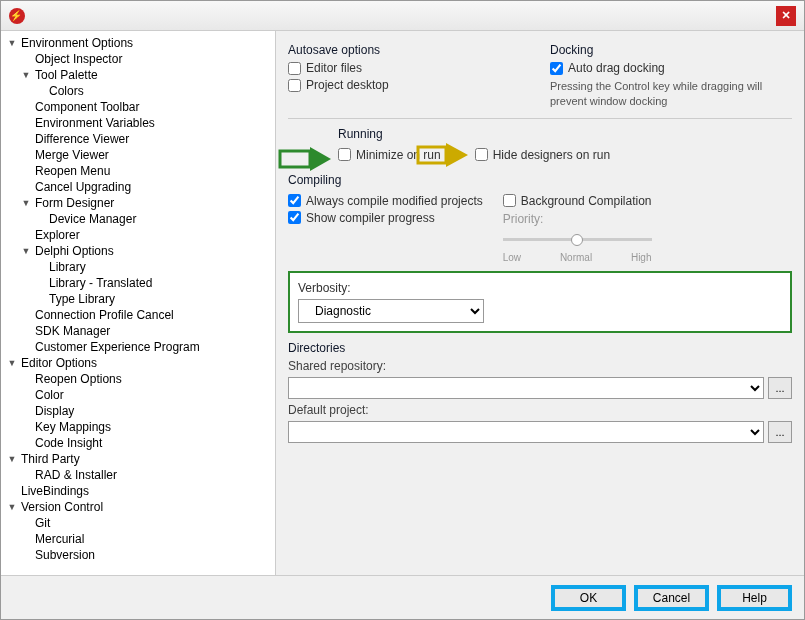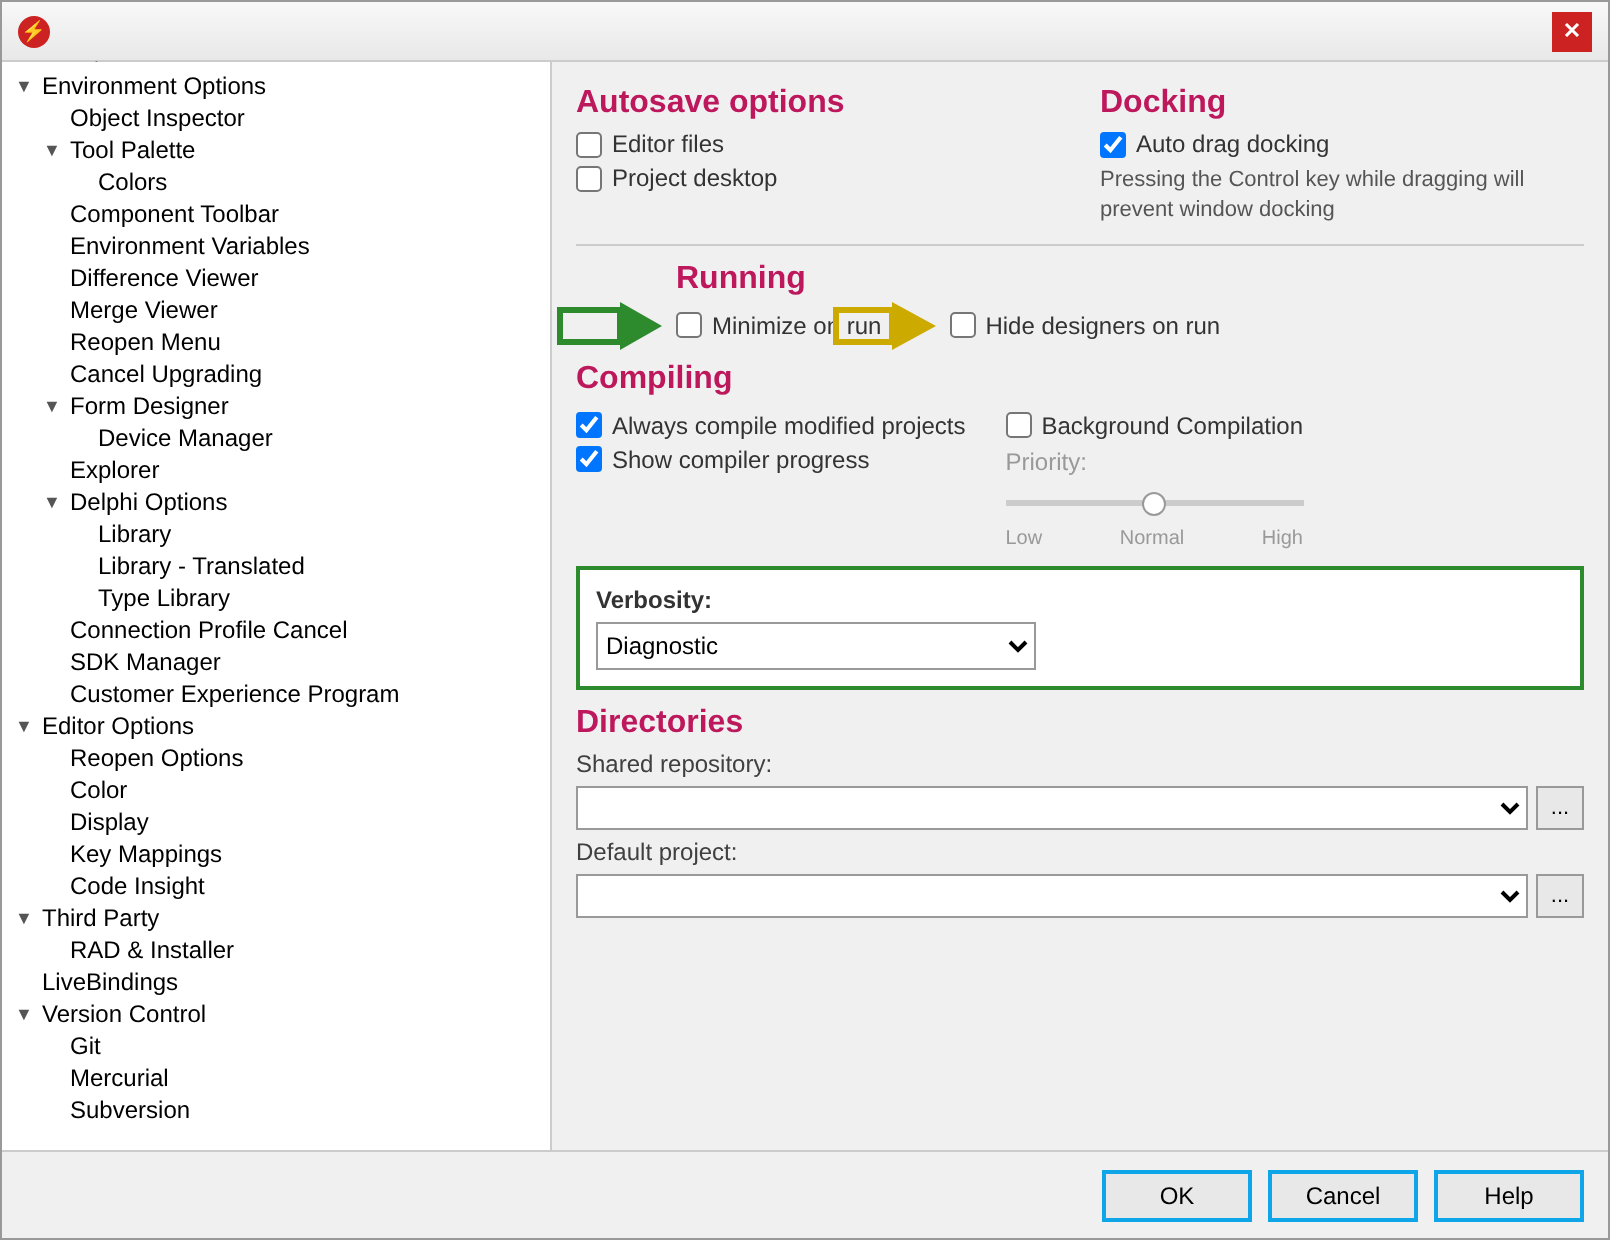--- a/index.html
+++ b/index.html
@@ -112,23 +112,23 @@
     }
     
     .right-panel {
       flex: 1;
       background: #f0f0f0;
       padding: 12px;
       overflow-y: auto;
     }
     
     .section-title {
-      font-size: 16px;
-      font-weight: bold;
-      color: #be185d;
+      font-size: 12px;
+      font-weight: normal;
+      color: #0f172a;
       margin-bottom: 4px;
     }
     
     .checkbox-row {
       display: flex;
       align-items: center;
       gap: 5px;
       margin: 3px 0;
     }
     
@@ -161,32 +161,32 @@
     
     .verbosity-box {
       border: 2px solid #2d8a2d;
       padding: 8px;
       background: white;
       margin: 8px 0;
     }
     
     .verbosity-label {
       font-size: 12px;
-      font-weight: bold;
+      font-weight: normal;
       color: #333;
       margin-bottom: 4px;
     }
     
     .verbosity-select {
-      width: 220px;
+      width: 186px;
       height: 24px;
       font-size: 12px;
       border: 1px solid #999;
       background: white;
-      padding: 0 0;
+      padding: 0 12px;
       cursor: pointer;
     }
     
     .directories-section {
       margin-top: 8px;
     }
     
     .dir-row {
       display: flex;
       align-items: center;
@@ -227,21 +227,21 @@
       display: flex;
       align-items: center;
       justify-content: flex-end;
       padding: 0 12px;
       gap: 8px;
     }
     
     .footer-btn {
       width: 75px;
       height: 26px;
-      border: 2px solid #0ea5e9;
+      border: 4px solid #0ea5e9;
       background: #e8e8e8;
       cursor: pointer;
       font-size: 12px;
       font-family: inherit;
     }
     
     .priority-label {
       font-size: 12px;
       color: #999;
     }

